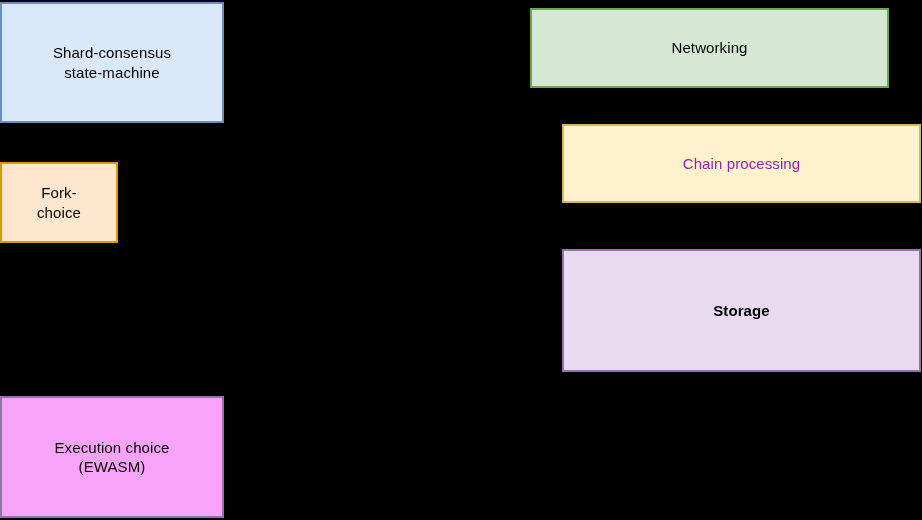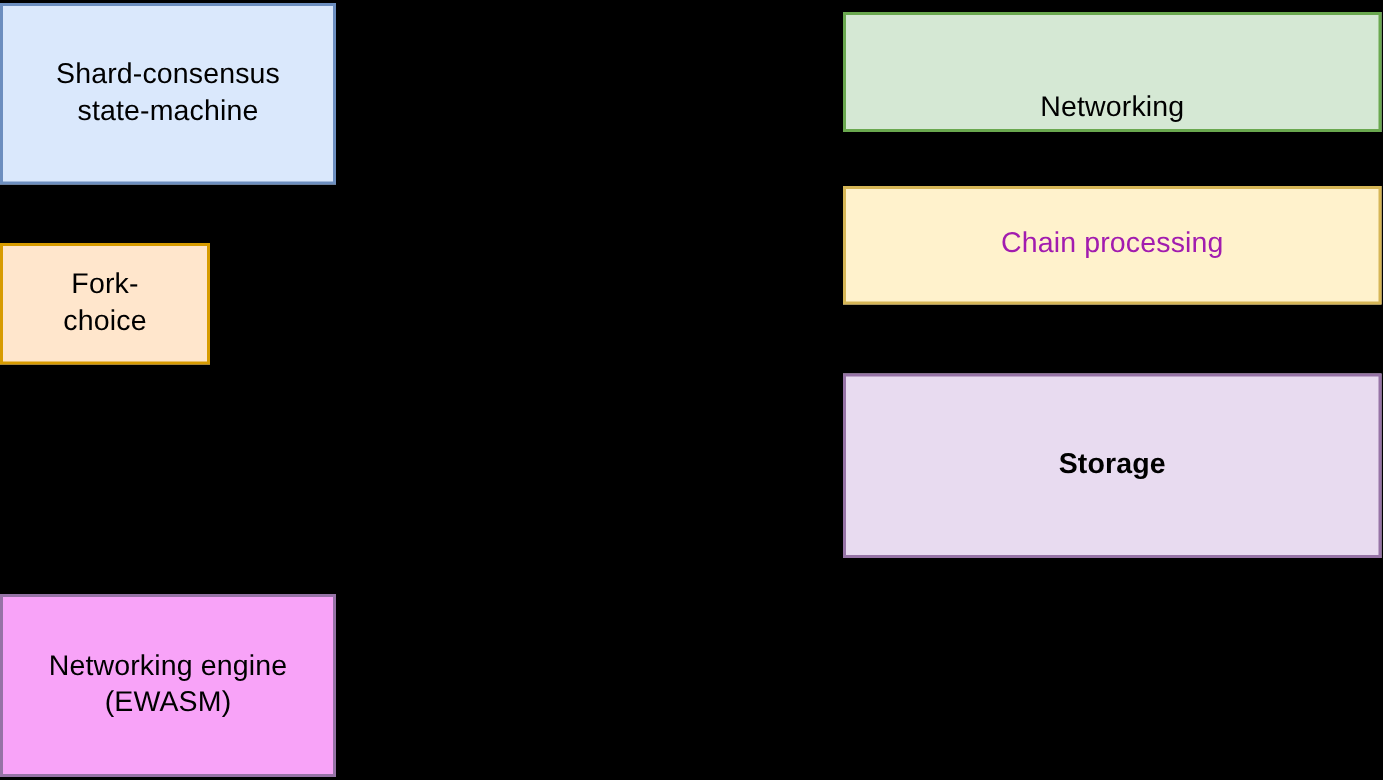--- a/index.html
+++ b/index.html
@@ -17,46 +17,46 @@
     font-family: "Liberation Sans", "DejaVu Sans", sans-serif;
   }
   .node {
     position: absolute;
     box-sizing: border-box;
     display: flex;
     align-items: center;
     justify-content: center;
     text-align: center;
     color: #000000;
-    font-size: 19px;
+    font-size: 15px;
     line-height: 1.27;
     letter-spacing: 0.1px;
     border-style: solid;
     border-width: 2px;
     white-space: pre-line;
     padding: 2px 6px;
     -webkit-font-smoothing: antialiased;
   }
   .node-label {
     display: block;
     width: 100%;
   }
 
   
   #node-shard-consensus {
     left: 0px;  top: 2px;   width: 224px; height: 121px;
   }
   #node-fork-choice {
-    left: 0px;  top: 162px; width: 140px; height: 81px;
+    left: 0px;  top: 162px; width: 118px; height: 81px;
   }
   #node-execution-engine {
     left: 0px;  top: 396px; width: 224px; height: 122px;
   }
   #node-networking {
-    left: 562px; top: 8px;   width: 359px; height: 80px; align-items: flex-end;
+    left: 530px; top: 8px;   width: 359px; height: 80px;
   }
   #node-chain-processing {
     left: 562px; top: 124px; width: 359px; height: 79px;
   }
   #node-storage {
     left: 562px; top: 249px; width: 359px; height: 123px; font-weight: bold;
   }
 </style>
 </head>
 <body style="background: rgb(0, 0, 0);">
@@ -67,21 +67,21 @@
     <span class="node-label">Shard-consensus
 state-machine</span>
   </div>
 
   <div class="node" id="node-fork-choice" style="background-color: rgb(255, 230, 204); border-color: rgb(215, 155, 0); color: rgb(0, 0, 0);">
     <span class="node-label">Fork-
 choice</span>
   </div>
 
   <div class="node" id="node-execution-engine" style="background-color: rgb(248, 163, 248); border-color: rgb(150, 115, 166); color: rgb(0, 0, 0);">
-    <span class="node-label">Networking engine
+    <span class="node-label">Execution choice
 (EWASM)</span>
   </div>
 
   <div class="node" id="node-networking" style="background-color: rgb(213, 232, 212); border-color: rgb(106, 168, 79); color: rgb(0, 0, 0);">
     <span class="node-label">Networking</span>
   </div>
 
   <div class="node" id="node-chain-processing" style="background-color: rgb(255, 242, 204); border-color: rgb(214, 182, 86); color: #a21caf;">
     <span class="node-label">Chain processing</span>
   </div>

